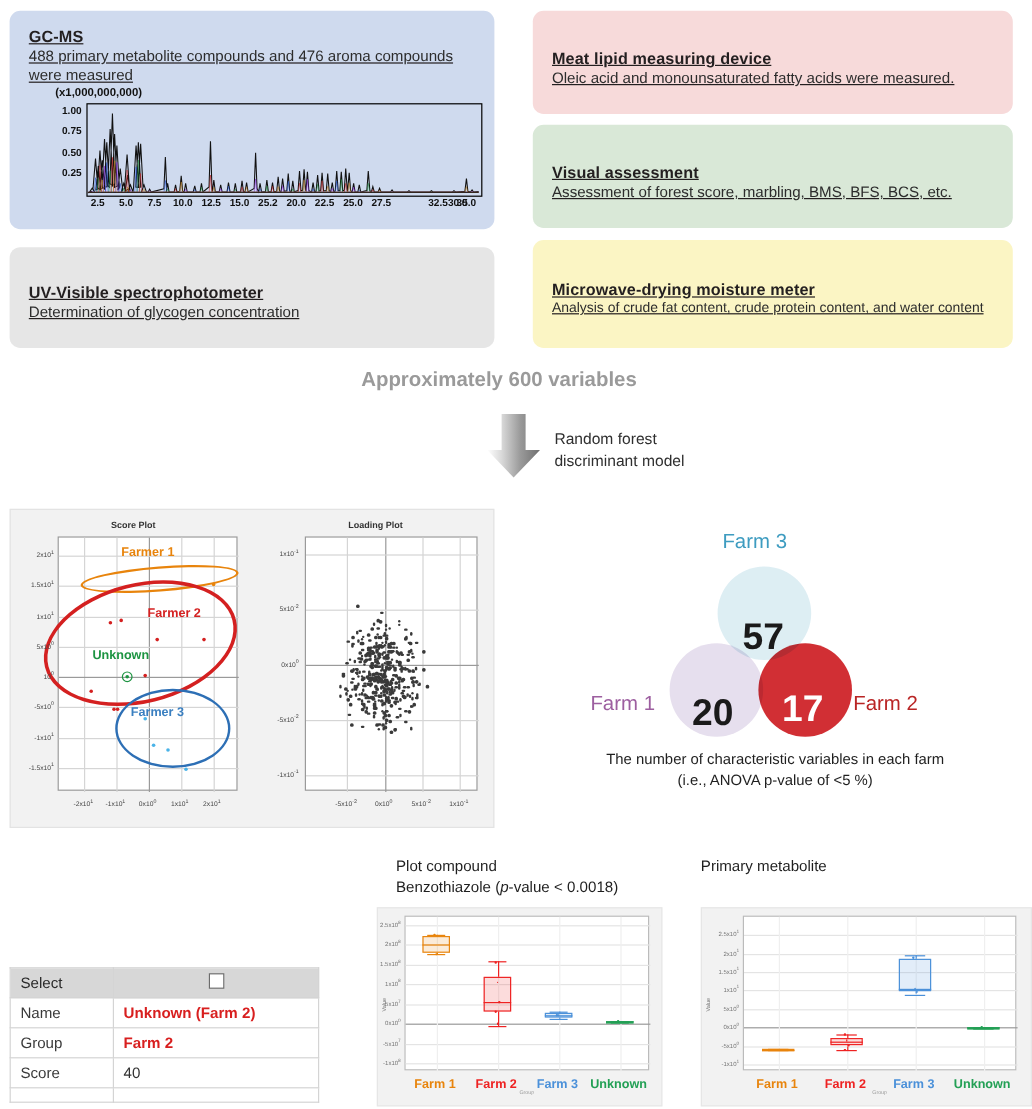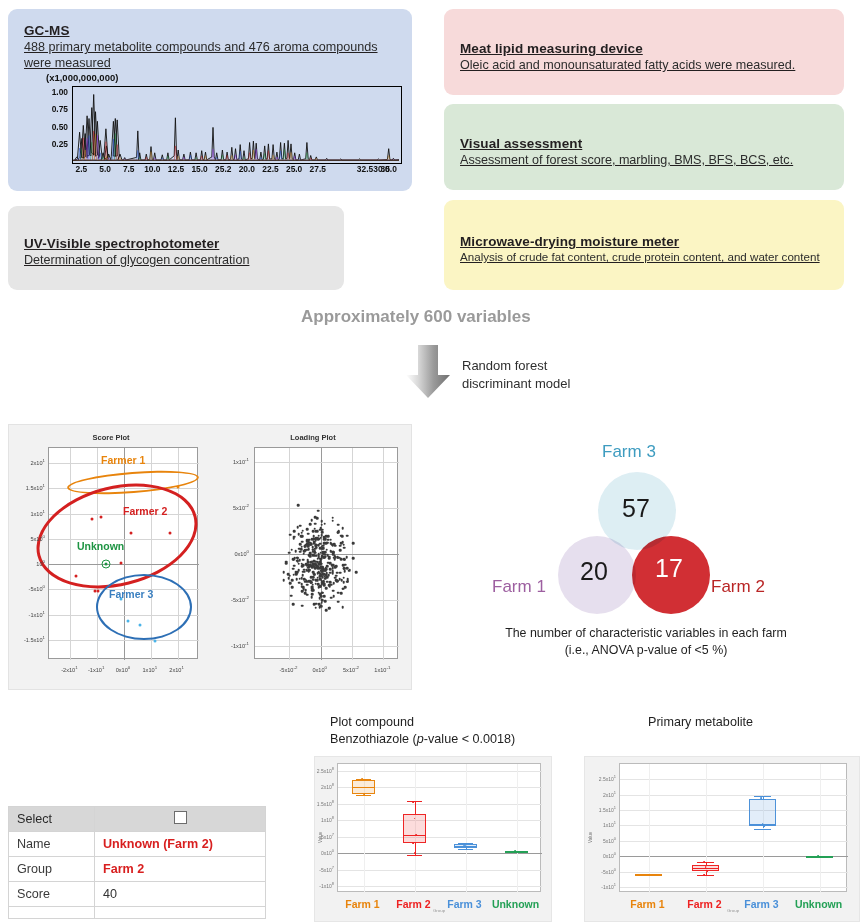--- a/index.html
+++ b/index.html
@@ -8,21 +8,21 @@
     font-family:"Liberation Sans","DejaVu Sans",sans-serif;
     color:#231f20;
   }
 
   
   .card{position:absolute;border-radius:9px;box-sizing:border-box;text-decoration:underline;}
   .card .c-title{font-weight:bold;font-size:13.5px;color:#231f20;letter-spacing:.1px;}
   .card .c-sub{font-size:12.6px;color:#2c2c2c;line-height:1.28;margin-top:1px;}
 
   #card-gcms{left:8px;top:9px;width:404px;height:182px;background:#cfdaee;padding:14px 16px;}
-  #card-uv{left:8px;top:206px;width:336px;height:84px;background:#e6e6e6;padding:14px 16px;}
+  #card-uv{left:8px;top:206px;width:404px;height:84px;background:#e6e6e6;padding:14px 16px;}
   #card-uv .c-title{margin-top:16px;}
   #card-lipid{left:444px;top:9px;width:400px;height:86px;background:#f7dada;padding:14px 16px;}
   #card-lipid .c-title{margin-top:18px;}
   #card-visual{left:444px;top:104px;width:400px;height:86px;background:#d9e8d7;padding:14px 16px;}
   #card-visual .c-title{margin-top:18px;}
   #card-micro{left:444px;top:200px;width:400px;height:90px;background:#fbf5c4;padding:14px 16px;}
   #card-micro .c-title{margin-top:20px;}
   #card-micro .c-sub{font-size:11.6px;}
 
   
@@ -49,21 +49,21 @@
   .tickl{position:absolute;font-size:5.6px;color:#444;white-space:nowrap;}
   .tickl sup{font-size:4.4px;}
   .pt{position:absolute;width:3px;height:3px;border-radius:50%;transform:translate(-50%,-50%);}
   .ellipse{position:absolute;border-radius:50%;box-sizing:border-box;background:transparent;}
   .grp-label{position:absolute;font-size:10.5px;font-weight:bold;white-space:nowrap;}
   .ldpt{position:absolute;width:2.6px;height:2.6px;border-radius:50%;background:#3a3a3a;transform:translate(-50%,-50%);}
 
   
   #venn{position:absolute;left:446px;top:432px;width:400px;height:238px;}
   .vcirc{position:absolute;border-radius:50%;}
-  .vnum{position:absolute;font-weight:normal;font-size:25px;transform:translate(-50%,-50%);}
+  .vnum{position:absolute;font-weight:bold;font-size:31px;transform:translate(-50%,-50%);margin-top:23px;}
   .vlab{position:absolute;font-size:17px;white-space:nowrap;}
   #venn-cap{position:absolute;left:446px;top:625px;width:400px;text-align:center;font-size:12.4px;color:#1f1f1f;line-height:1.35;}
 
   
   .bpwrap{position:absolute;top:714px;}
   .bp-title{font-size:12.6px;color:#1f1f1f;line-height:1.33;}
   .bp-panel{position:absolute;background:#f2f2f2;border:1px solid #e6e6e6;box-sizing:border-box;}
   .bp-frame{position:absolute;background:#fff;border:1px solid #bbb;box-sizing:border-box;}
   .bp-ylab{position:absolute;font-size:5px;color:#777;transform:translateY(-50%);text-align:right;white-space:nowrap;}
   .bp-ylab sup{font-size:4px;}
@@ -755,21 +755,21 @@
     <div class="bp-ylab" style="left: 0px; top: 29.1538px; width: 19px;">2x10<sup>8</sup></div>
     <div class="bp-ylab" style="left: 0px; top: 12.6154px; width: 19px;">2.5x10<sup>8</sup></div>
     <div class="bp-axis-title" style="left: 3px; top: 85.98px;">Value</div>
     <div class="bp-xlab" style="left: 47.5px; top: 141px; color: rgb(232, 132, 12);">Farm 1</div>
     <div class="bp-xlab" style="left: 98.5px; top: 141px; color: rgb(238, 34, 34);">Farm 2</div>
     <div class="bp-xlab" style="left: 149.5px; top: 141px; color: rgb(74, 144, 217);">Farm 3</div>
     <div class="bp-xlab" style="left: 200.5px; top: 141px; color: rgb(35, 160, 85);">Unknown</div>
     <div class="bp-xtitle" style="left: 124px; top: 151px;">Group</div>
   </div>
 
-<div class="bpwrap" id="bp2wrap" style="left:648px;">
+<div class="bpwrap" id="bp2wrap" style="left:584px;">
   <div class="bp-title">Primary metabolite</div>
 </div>
 <div class="bp-panel" id="bp2" style="left:584px;top:756px;width:276px;height:166px;">
   <div class="bp-frame" id="bp2f" style="left:34px;top:6px;width:228px;height:129px;">
       <div class="gl" style="left: 0px; top: 122.857px; width: 228px; height: 1px; background: rgb(228, 228, 228);"></div>
       <div class="gl" style="left: 0px; top: 107.5px; width: 228px; height: 1px; background: rgb(228, 228, 228);"></div>
       <div class="gl major" style="left: 0px; top: 92.1429px; width: 228px; height: 1px; background: rgb(154, 154, 154);"></div>
       <div class="gl" style="left: 0px; top: 76.7857px; width: 228px; height: 1px; background: rgb(228, 228, 228);"></div>
       <div class="gl" style="left: 0px; top: 61.4286px; width: 228px; height: 1px; background: rgb(228, 228, 228);"></div>
       <div class="gl" style="left: 0px; top: 46.0714px; width: 228px; height: 1px; background: rgb(228, 228, 228);"></div>

